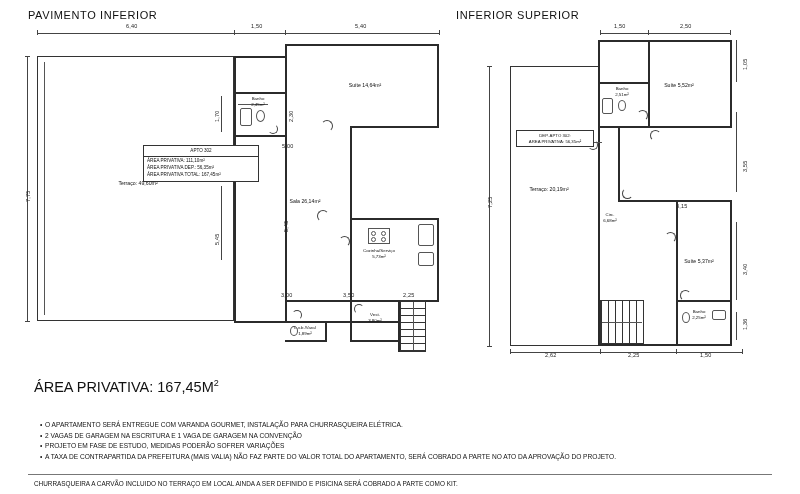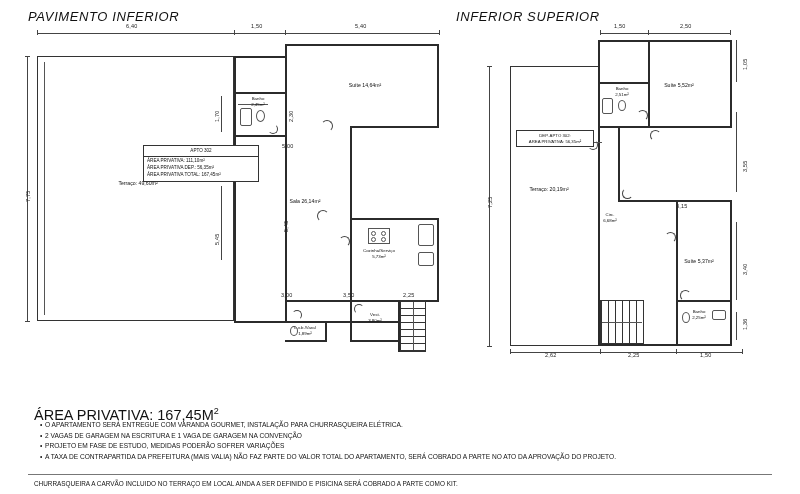--- a/index.html
+++ b/index.html
@@ -65,25 +65,24 @@
     white-space: nowrap;
   }
   .dimtext.vert {
     transform-origin: left top;
     transform: rotate(-90deg);
   }
 
   
   .hdr {
     position: absolute;
-    font-size: 13px;
+    font-size: 11px;
     letter-spacing: .6px;
     color: #111;
     white-space: nowrap;
-    font-style: italic;
   }
   .rm {
     position: absolute;
     font-size: 5.2px;
     color: #111;
     white-space: nowrap;
     text-align: center;
     line-height: 1.25;
   }
   .rm.small {
@@ -188,21 +187,21 @@
     left: 34px;
     top: 366px;
     font-size: 19.5px;
     letter-spacing: .2px;
     color: #111;
     white-space: nowrap;
   }
   .subtitle {
     position: absolute;
     left: 34px;
-    top: 406px;
+    top: 378px;
     font-size: 14.5px;
     color: #111;
     white-space: nowrap;
   }
   .subtitle sup { font-size: 9px; vertical-align: super; }
   .bullets {
     position: absolute;
     left: 40px;
     top: 420px;
     width: 740px;

